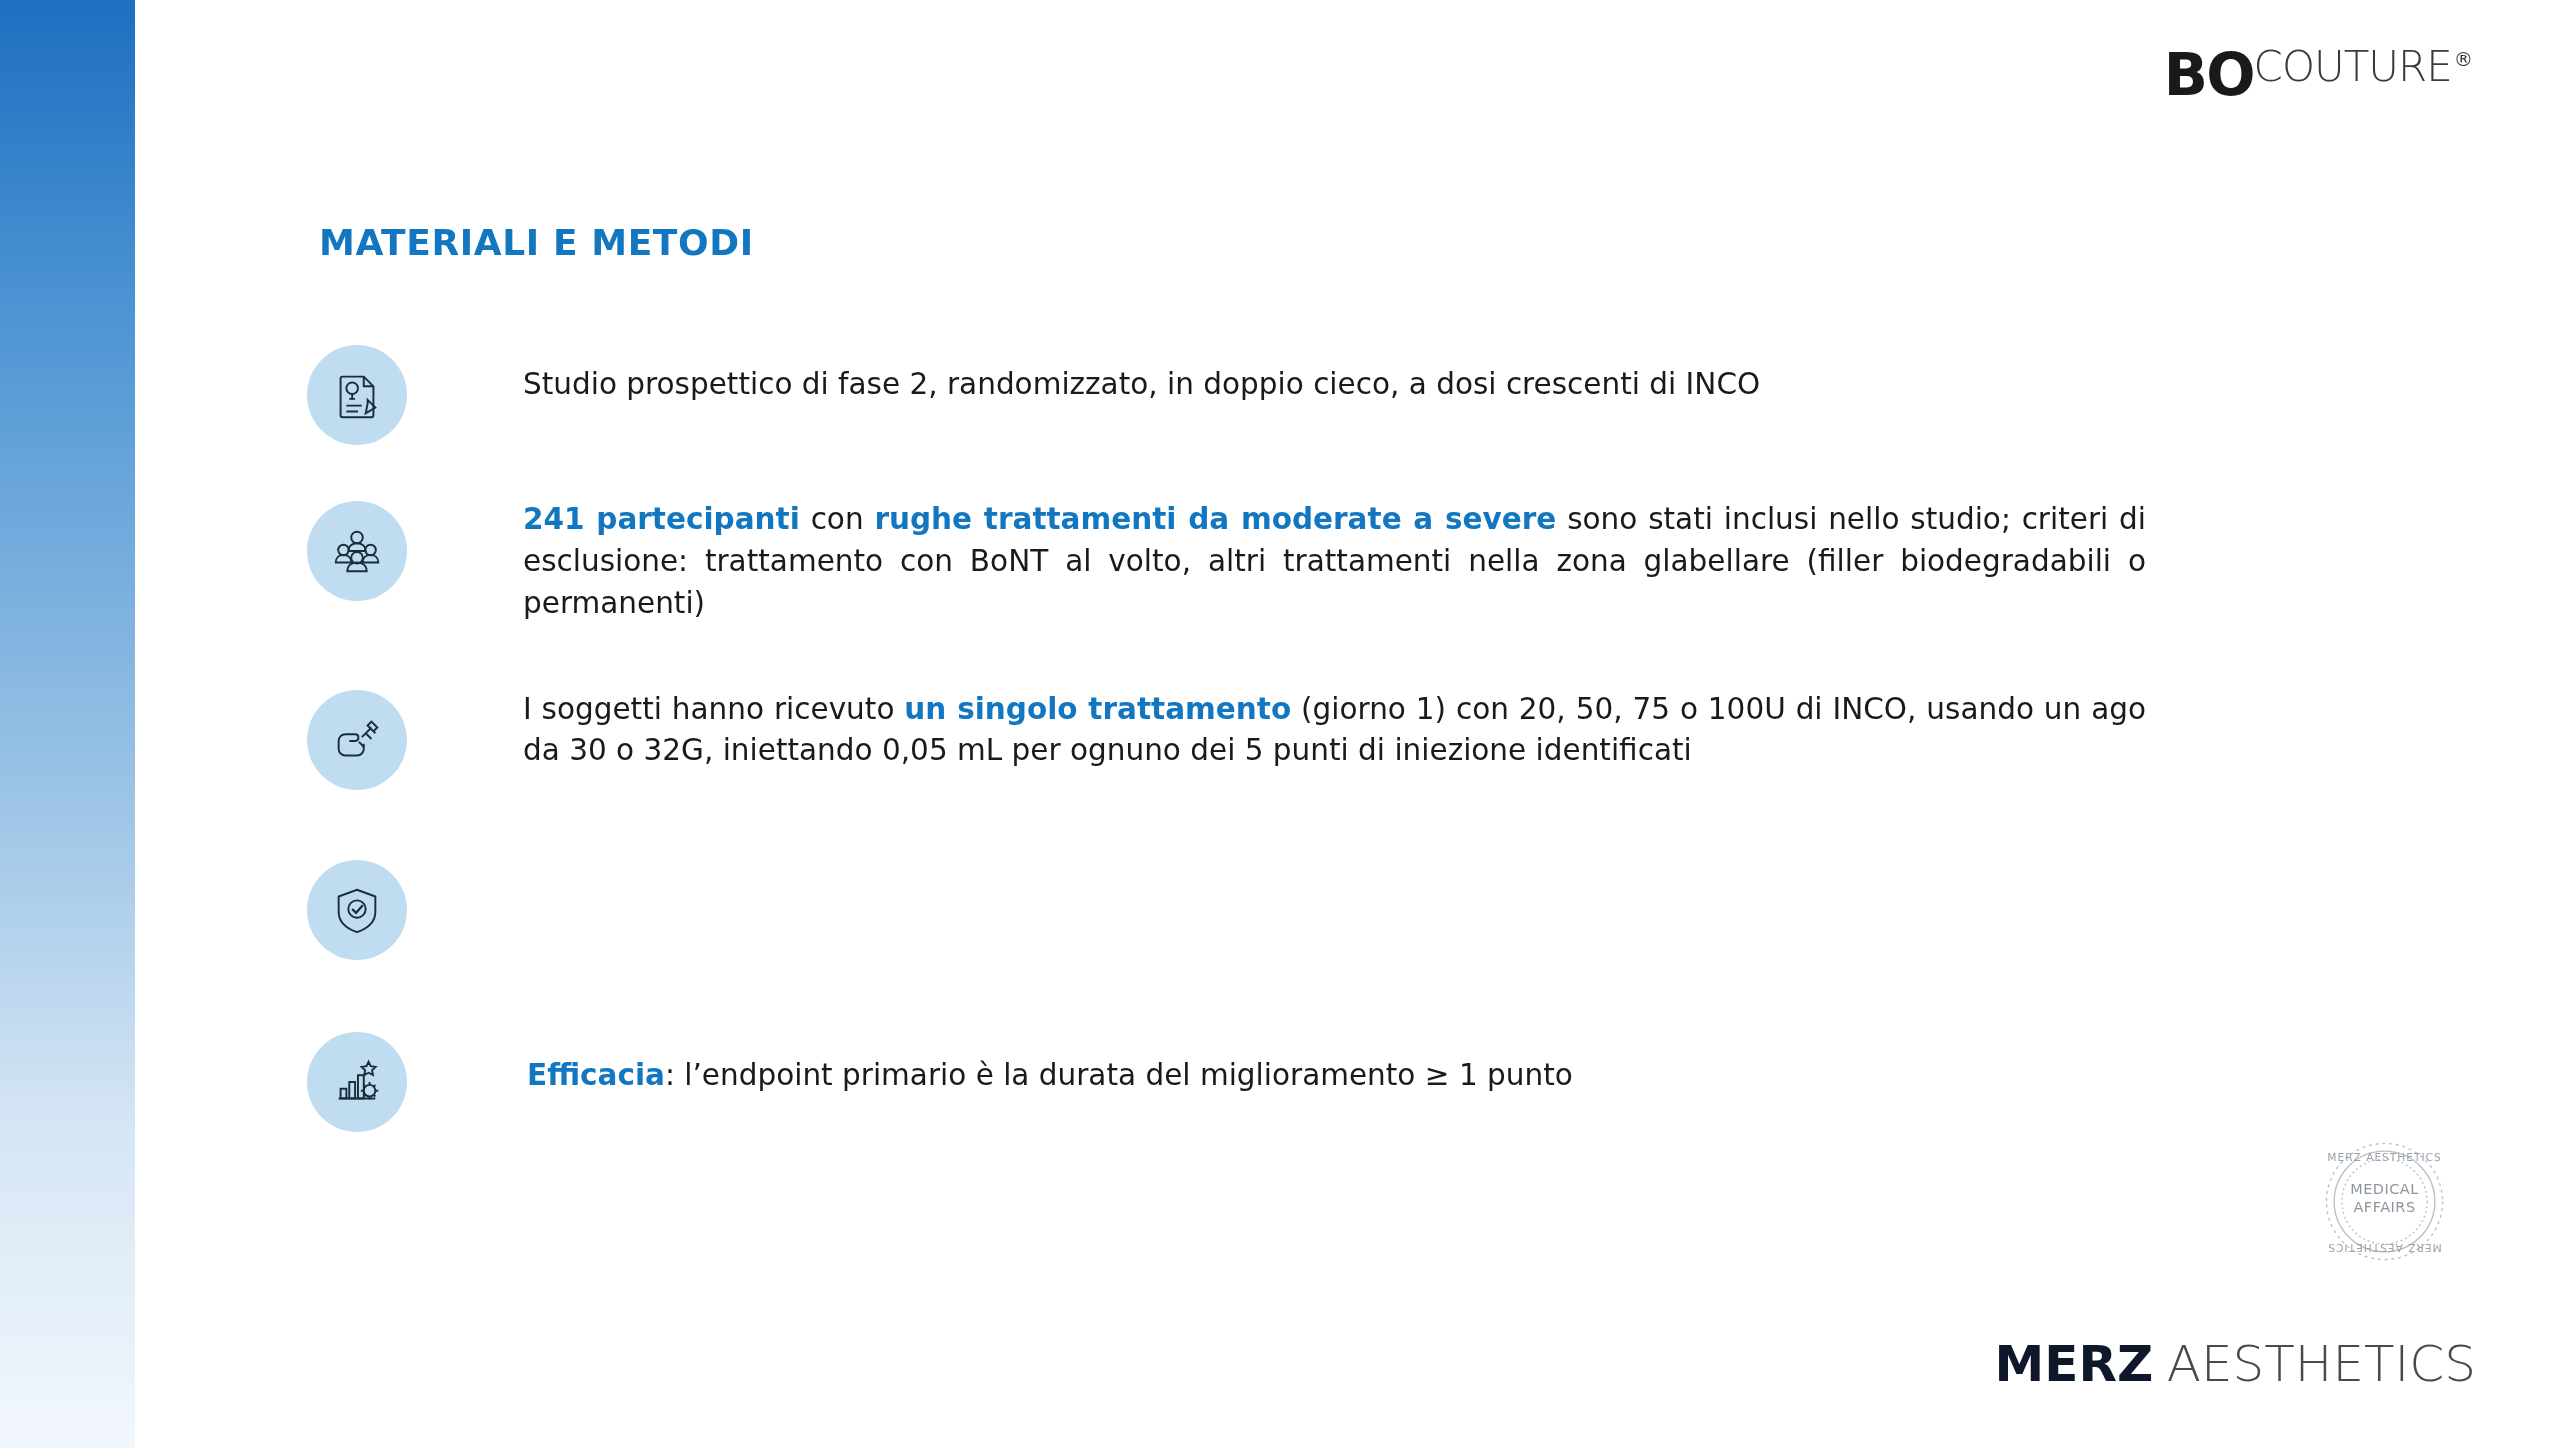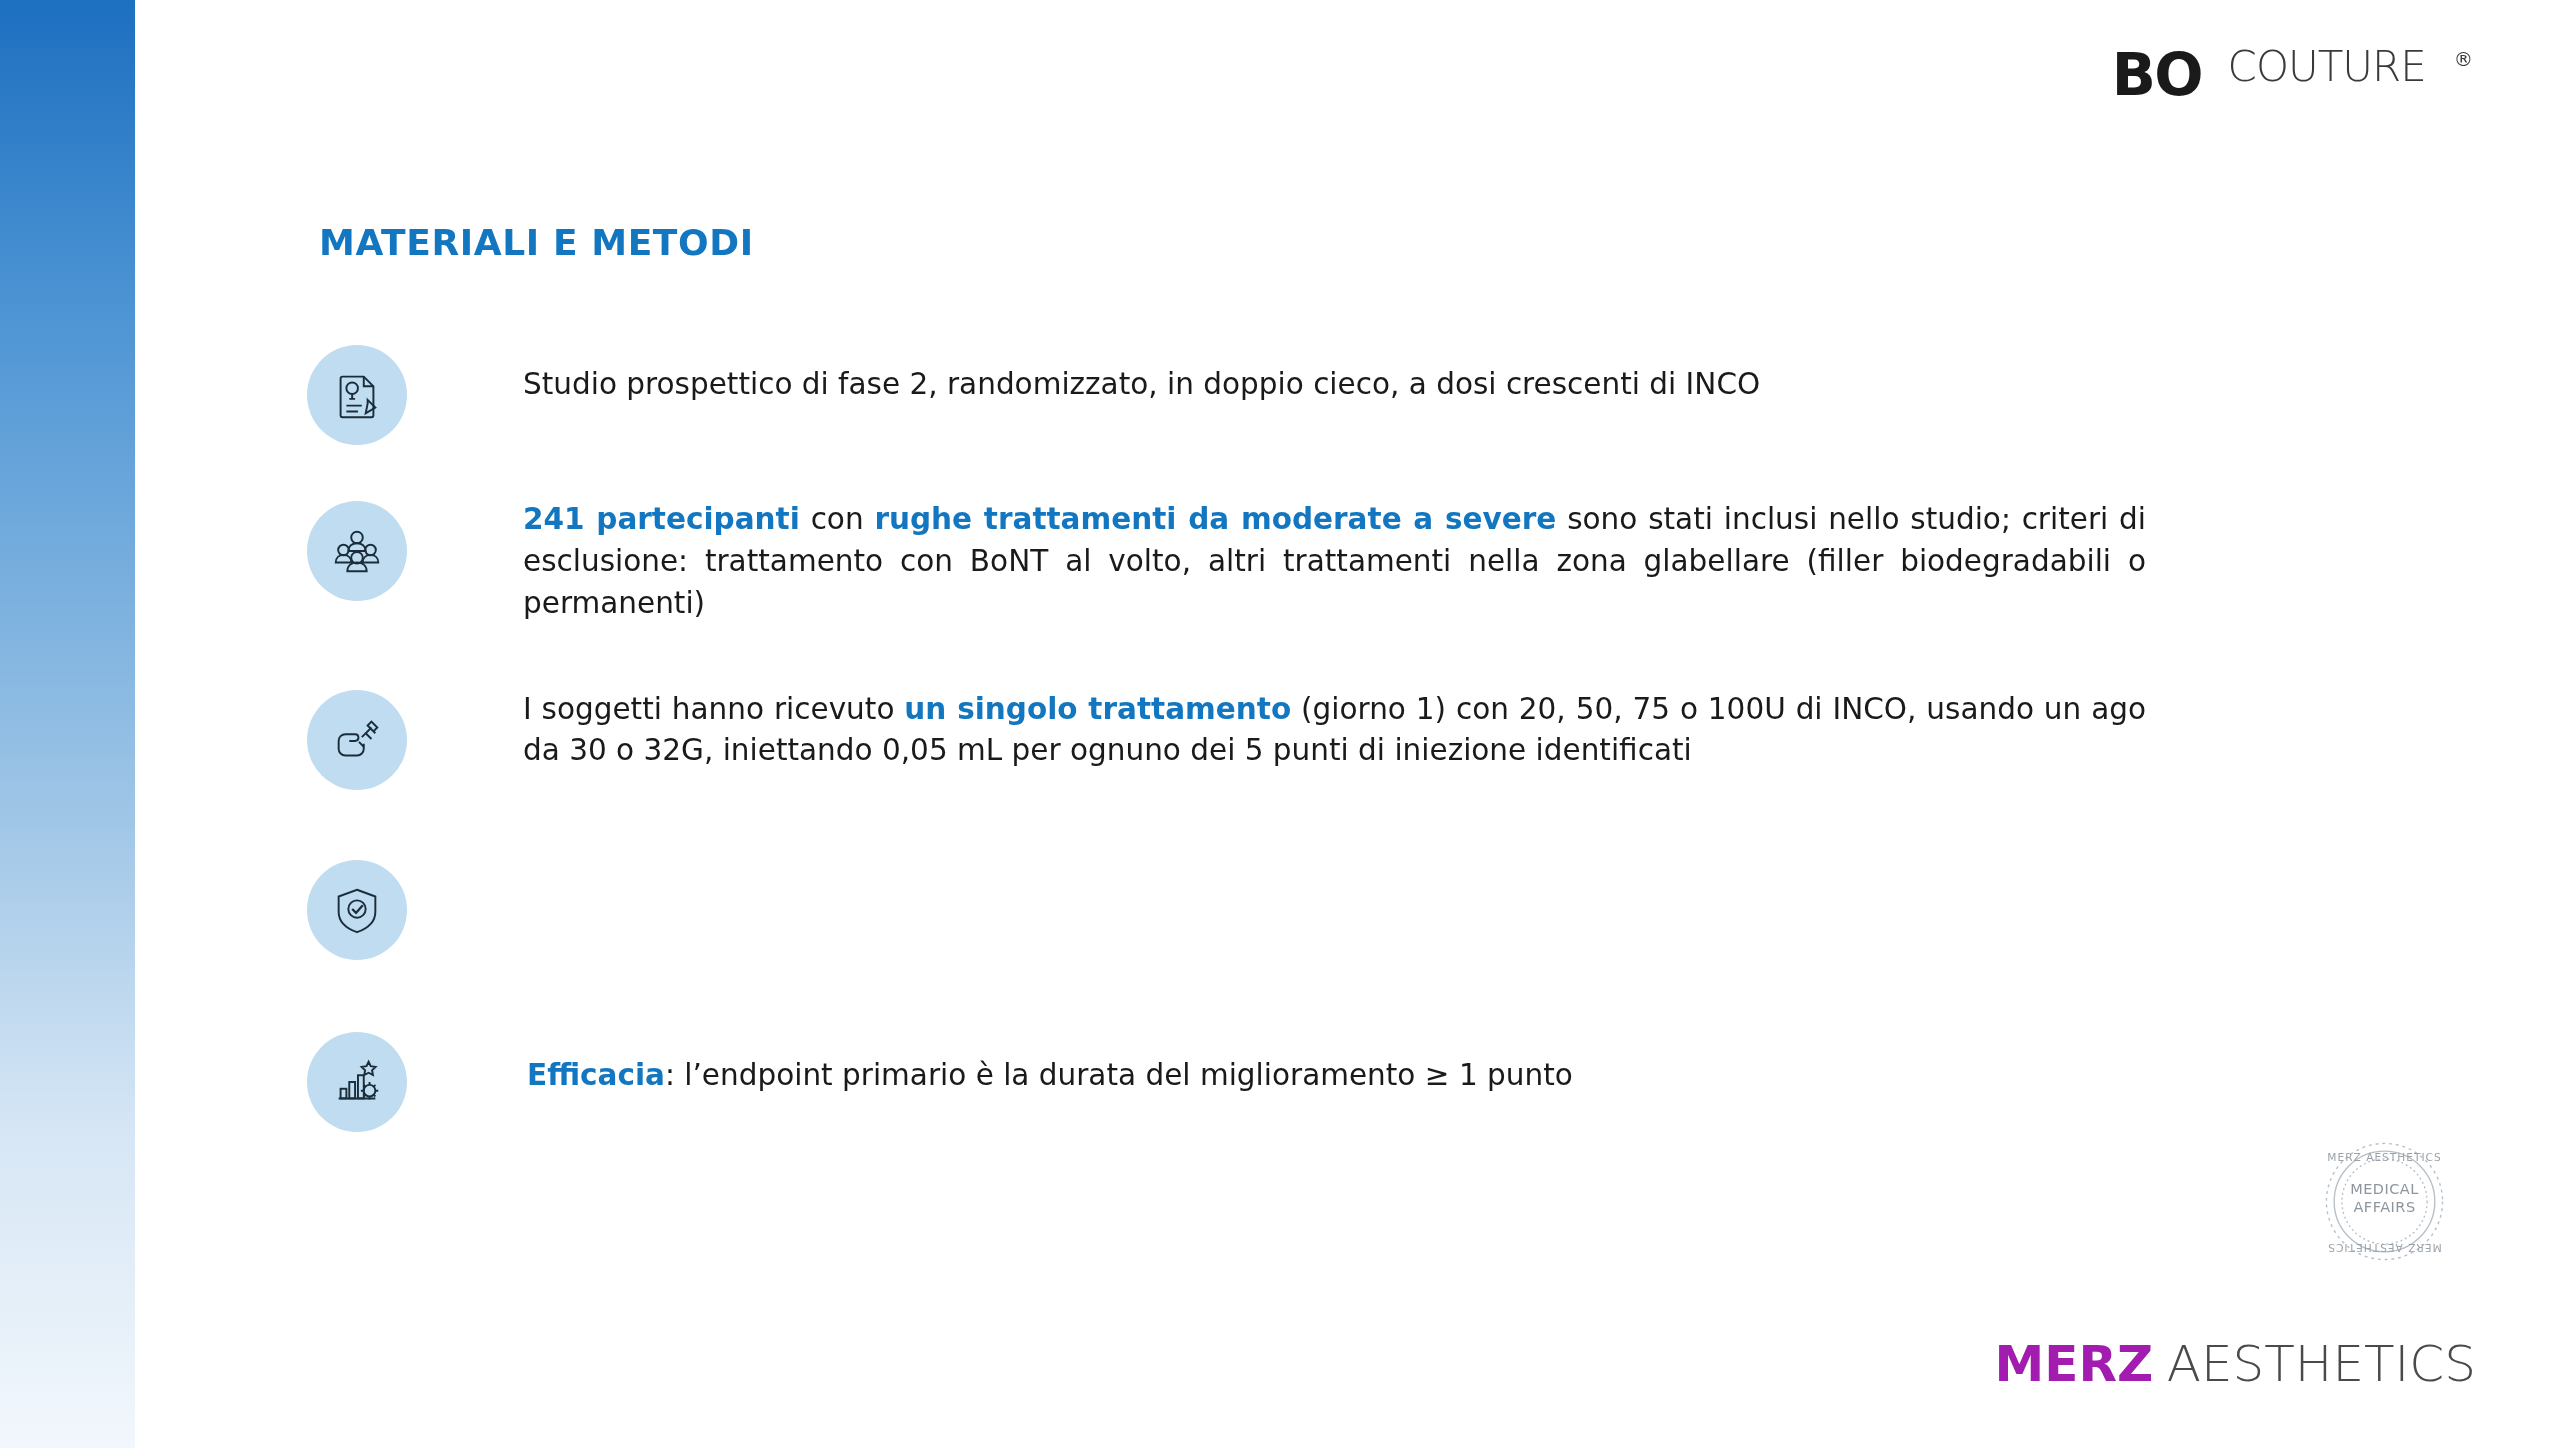--- a/index.html
+++ b/index.html
@@ -26,21 +26,20 @@
   }
 
   
   .bocouture-logo {
     position: absolute;
     right: 104px;
     top: 46px;
     display: flex;
     align-items: flex-start;
     letter-spacing: -1px;
-    gap: 26px;
   }
   .bc-bo {
     font-family: "DejaVu Sans", sans-serif;
     font-weight: bold;
     font-size: 58px;
     color: #1a1a1a;
     line-height: 1;
     letter-spacing: -1.9px;
   }
   .bc-couture {
@@ -154,21 +153,21 @@
     position: absolute;
     right: 100px;
     bottom: 56px;
     display: flex;
     align-items: baseline;
   }
   .merz-m {
     font-family: "DejaVu Sans", sans-serif;
     font-weight: bold;
     font-size: 50px;
-    color: #a21caf;
+    color: #0f172a;
     letter-spacing: 0px;
     margin-top: 8px;
   }
   .merz-a {
     font-family: "DejaVu Sans", sans-serif;
     font-weight: 300;
     font-size: 50px;
     color: #4a4a4a;
     margin-left: 13.5px;
     letter-spacing: 0px;

